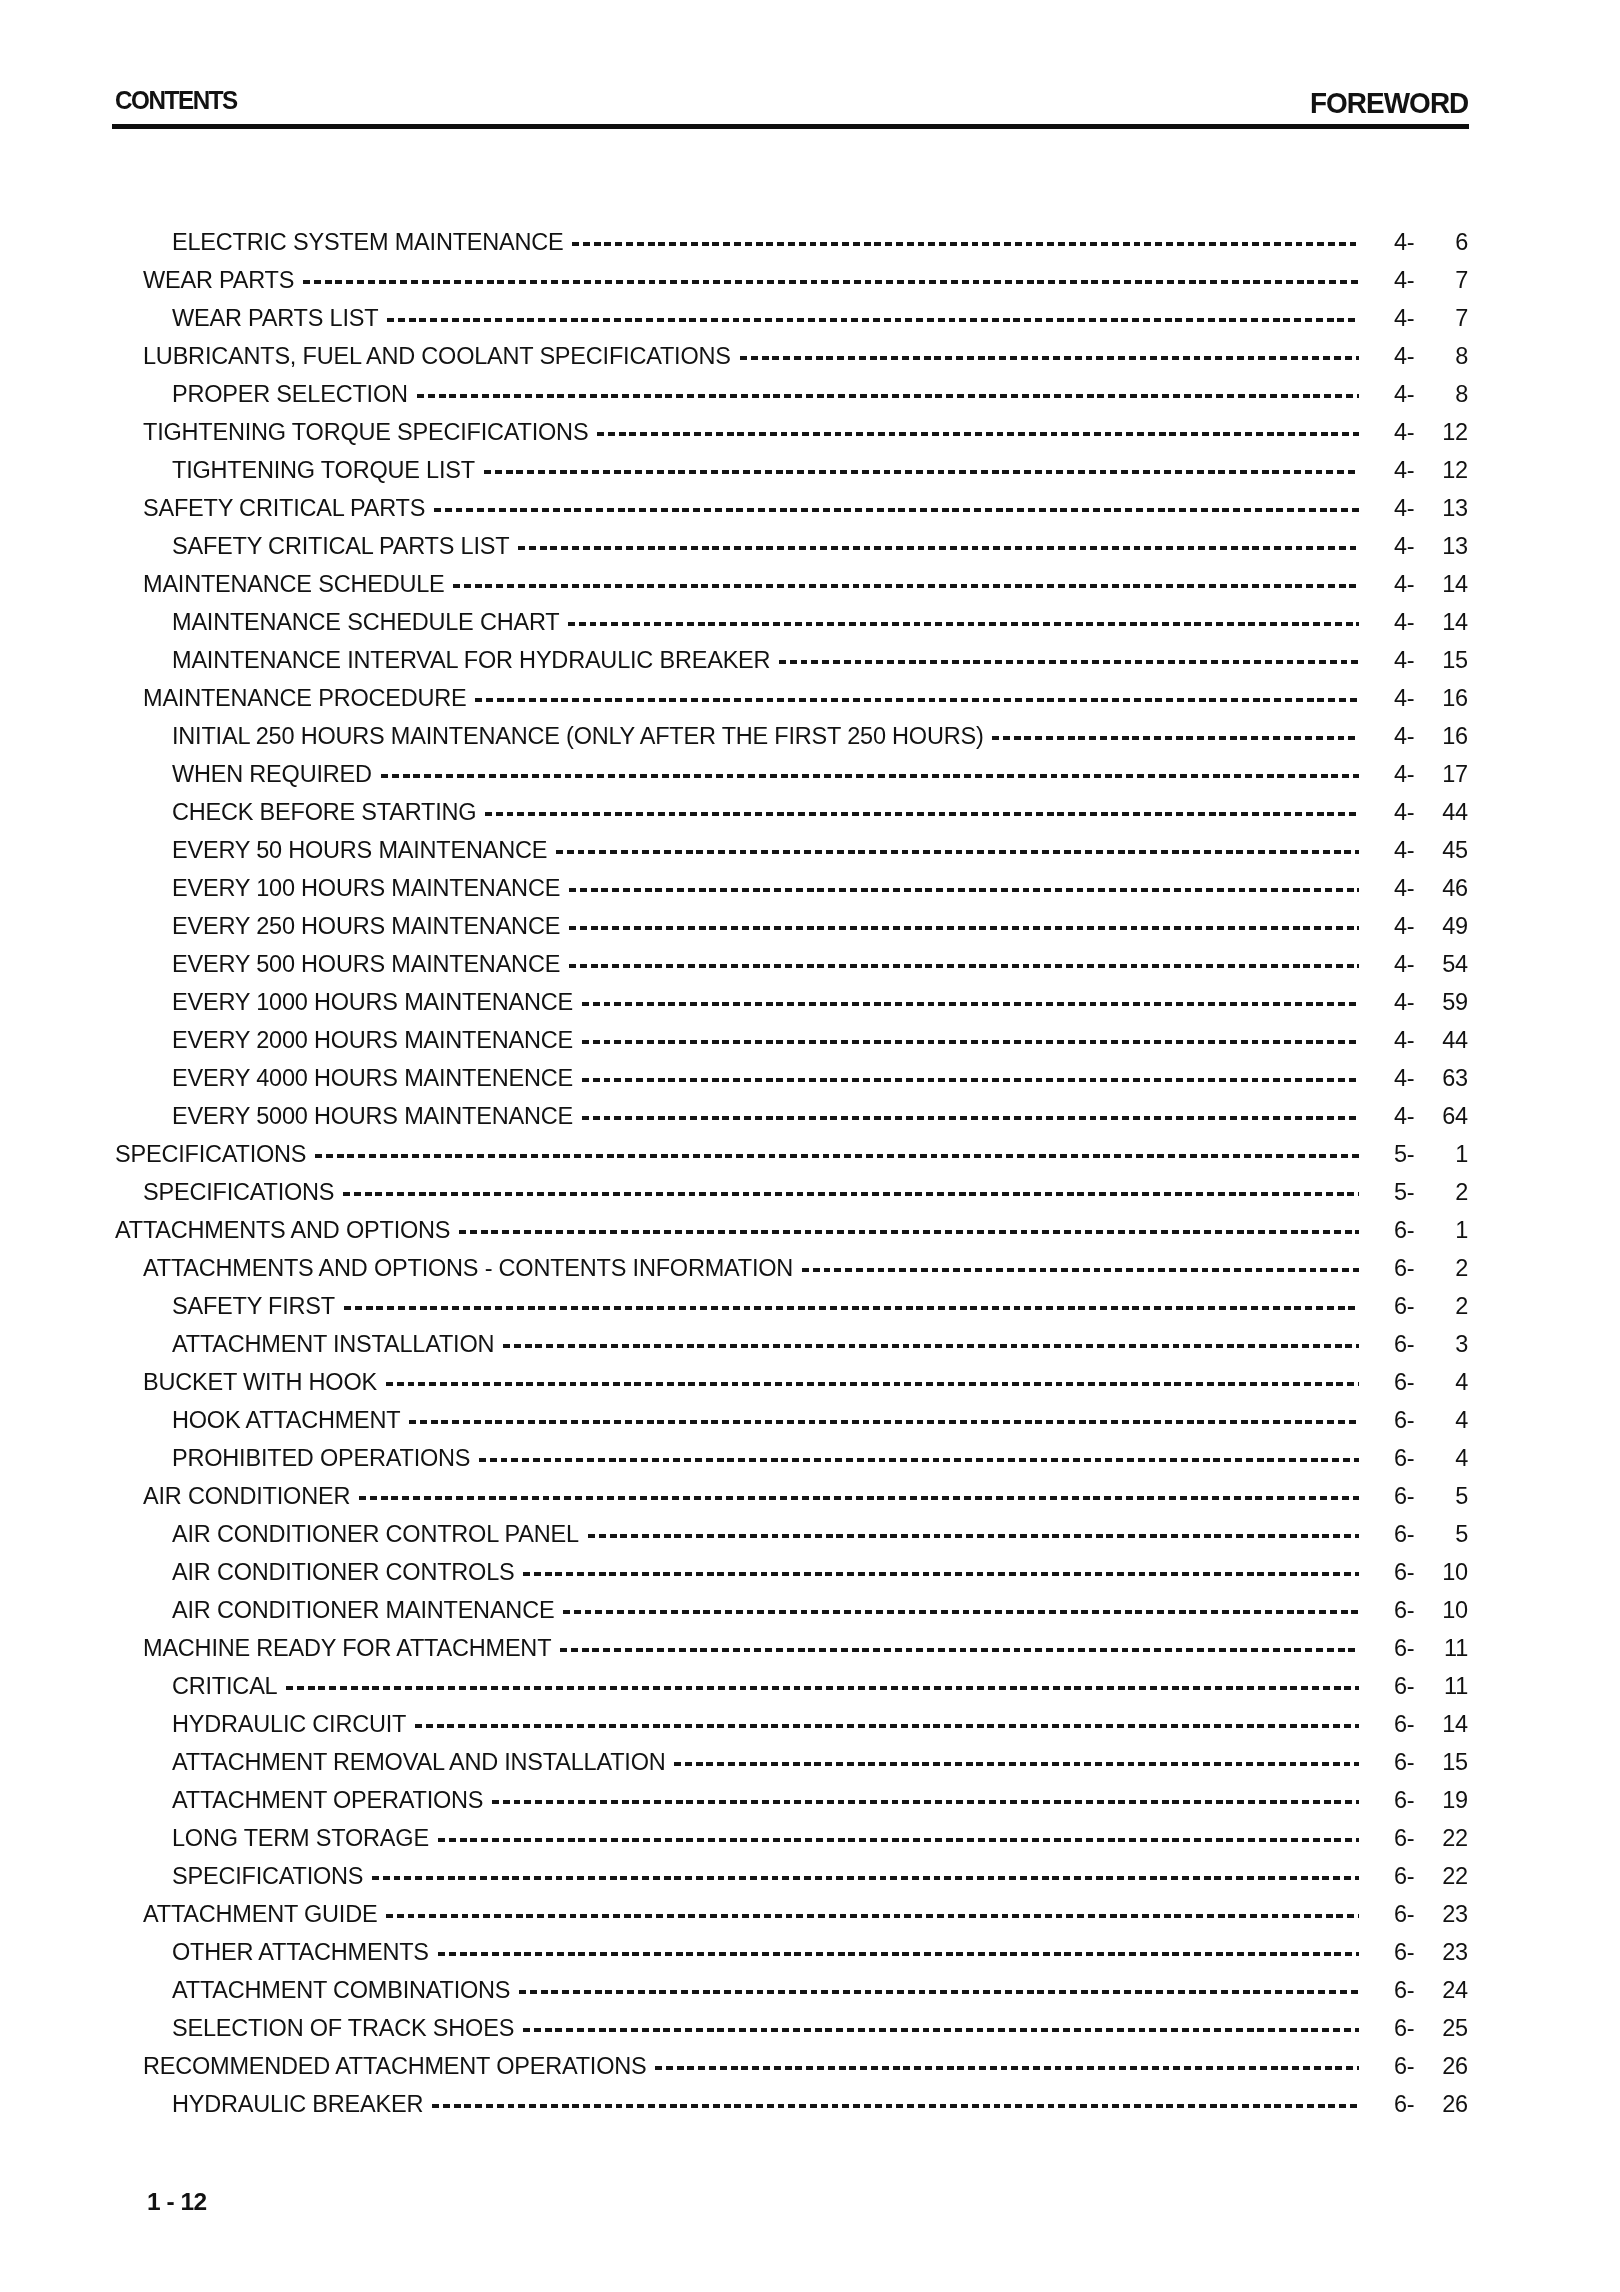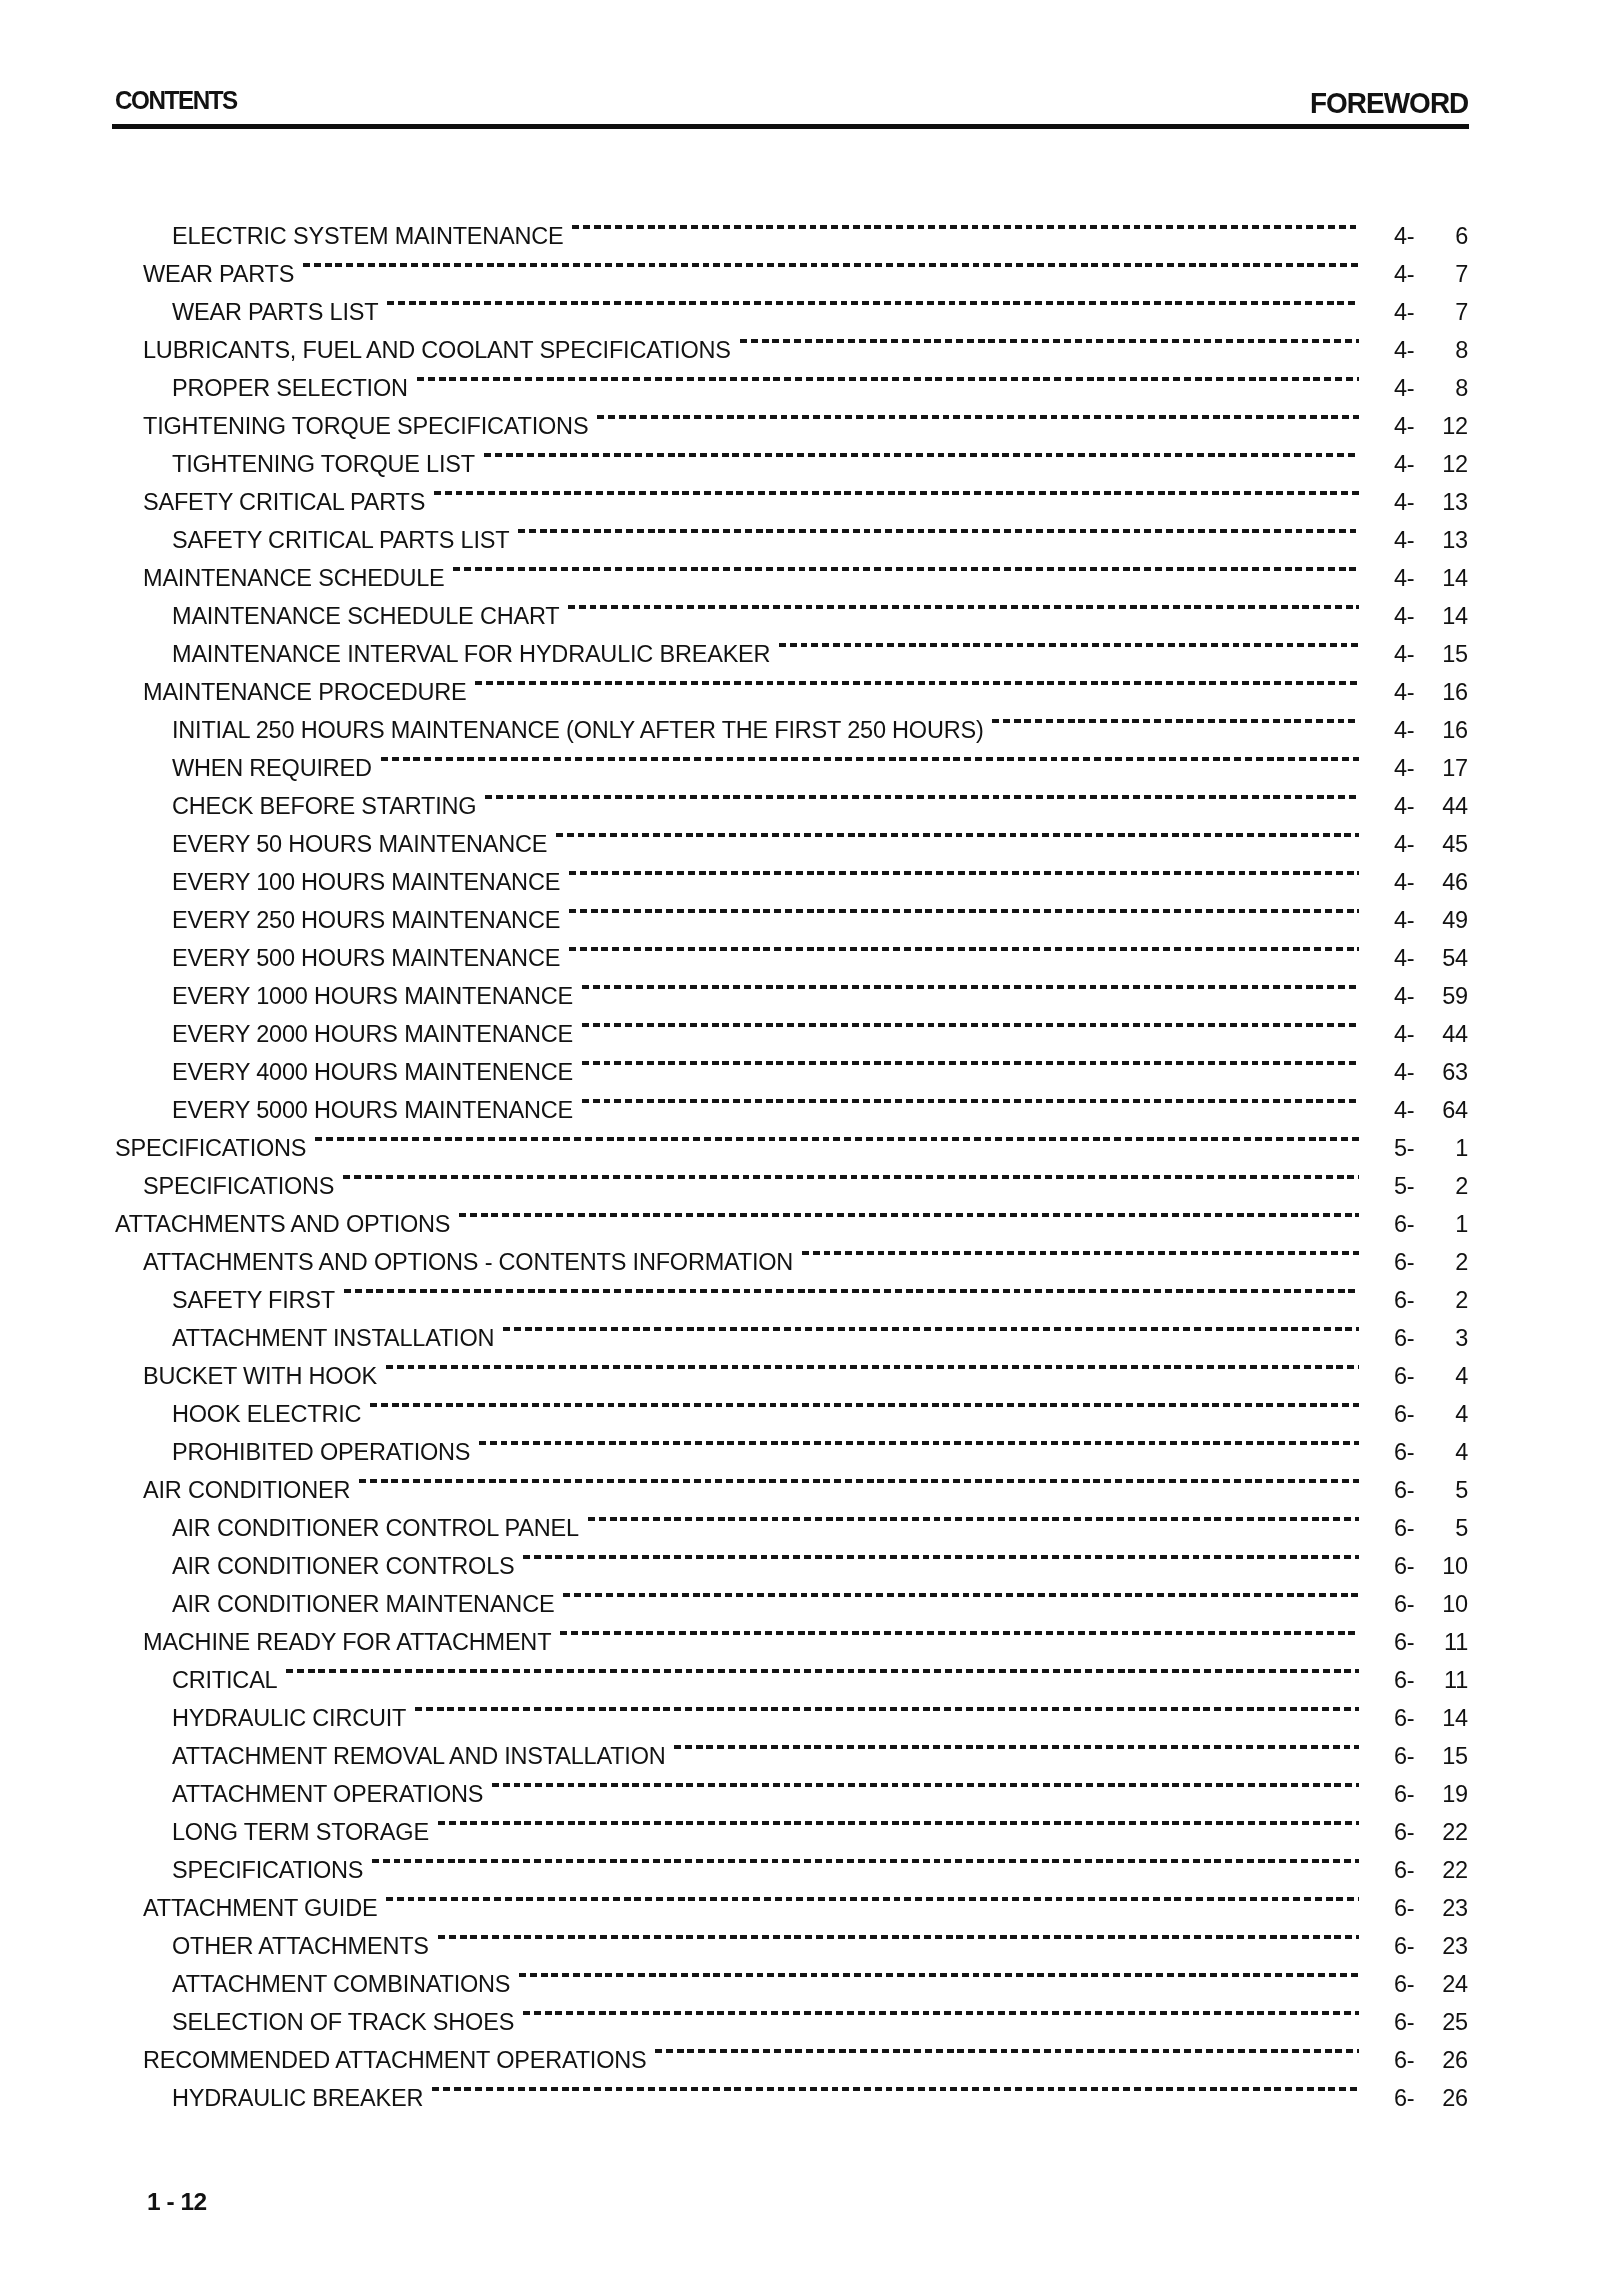--- a/index.html
+++ b/index.html
@@ -27,21 +27,21 @@
   }
   .header-rule{
     position:absolute;left:112px;top:124px;width:1357px;height:4.9px;
     background:#0e0e0e;
   }
 
   .toc{
     position:absolute;left:115px;top:223px;width:1353px;
   }
   .row{
-    display:flex;align-items:flex-start;
+    display:flex;align-items:center;
     height:38px;
     font-size:23.5px;letter-spacing:-0.2px;white-space:nowrap;
   }
   .row .t{flex:0 0 auto}
   .indent-1{padding-left:28px}
   .indent-2{padding-left:57px}
   .leader{
     flex:1 1 auto;height:3.9px;margin-left:8.8px;min-width:19.6px;
     transform:translateY(2px);
     background:repeating-linear-gradient(to right,#141414 0 6.9px,transparent 6.9px 10.8px);
@@ -247,21 +247,21 @@
         <span class="ch">6-</span>
         <span class="pg">3</span>
       </div>
       <div class="row indent-1">
         <span class="t">BUCKET WITH HOOK</span>
         <span class="leader"></span>
         <span class="ch">6-</span>
         <span class="pg">4</span>
       </div>
       <div class="row indent-2">
-        <span class="t">HOOK ELECTRIC</span>
+        <span class="t">HOOK ATTACHMENT</span>
         <span class="leader"></span>
         <span class="ch">6-</span>
         <span class="pg">4</span>
       </div>
       <div class="row indent-2">
         <span class="t">PROHIBITED OPERATIONS</span>
         <span class="leader"></span>
         <span class="ch">6-</span>
         <span class="pg">4</span>
       </div>

